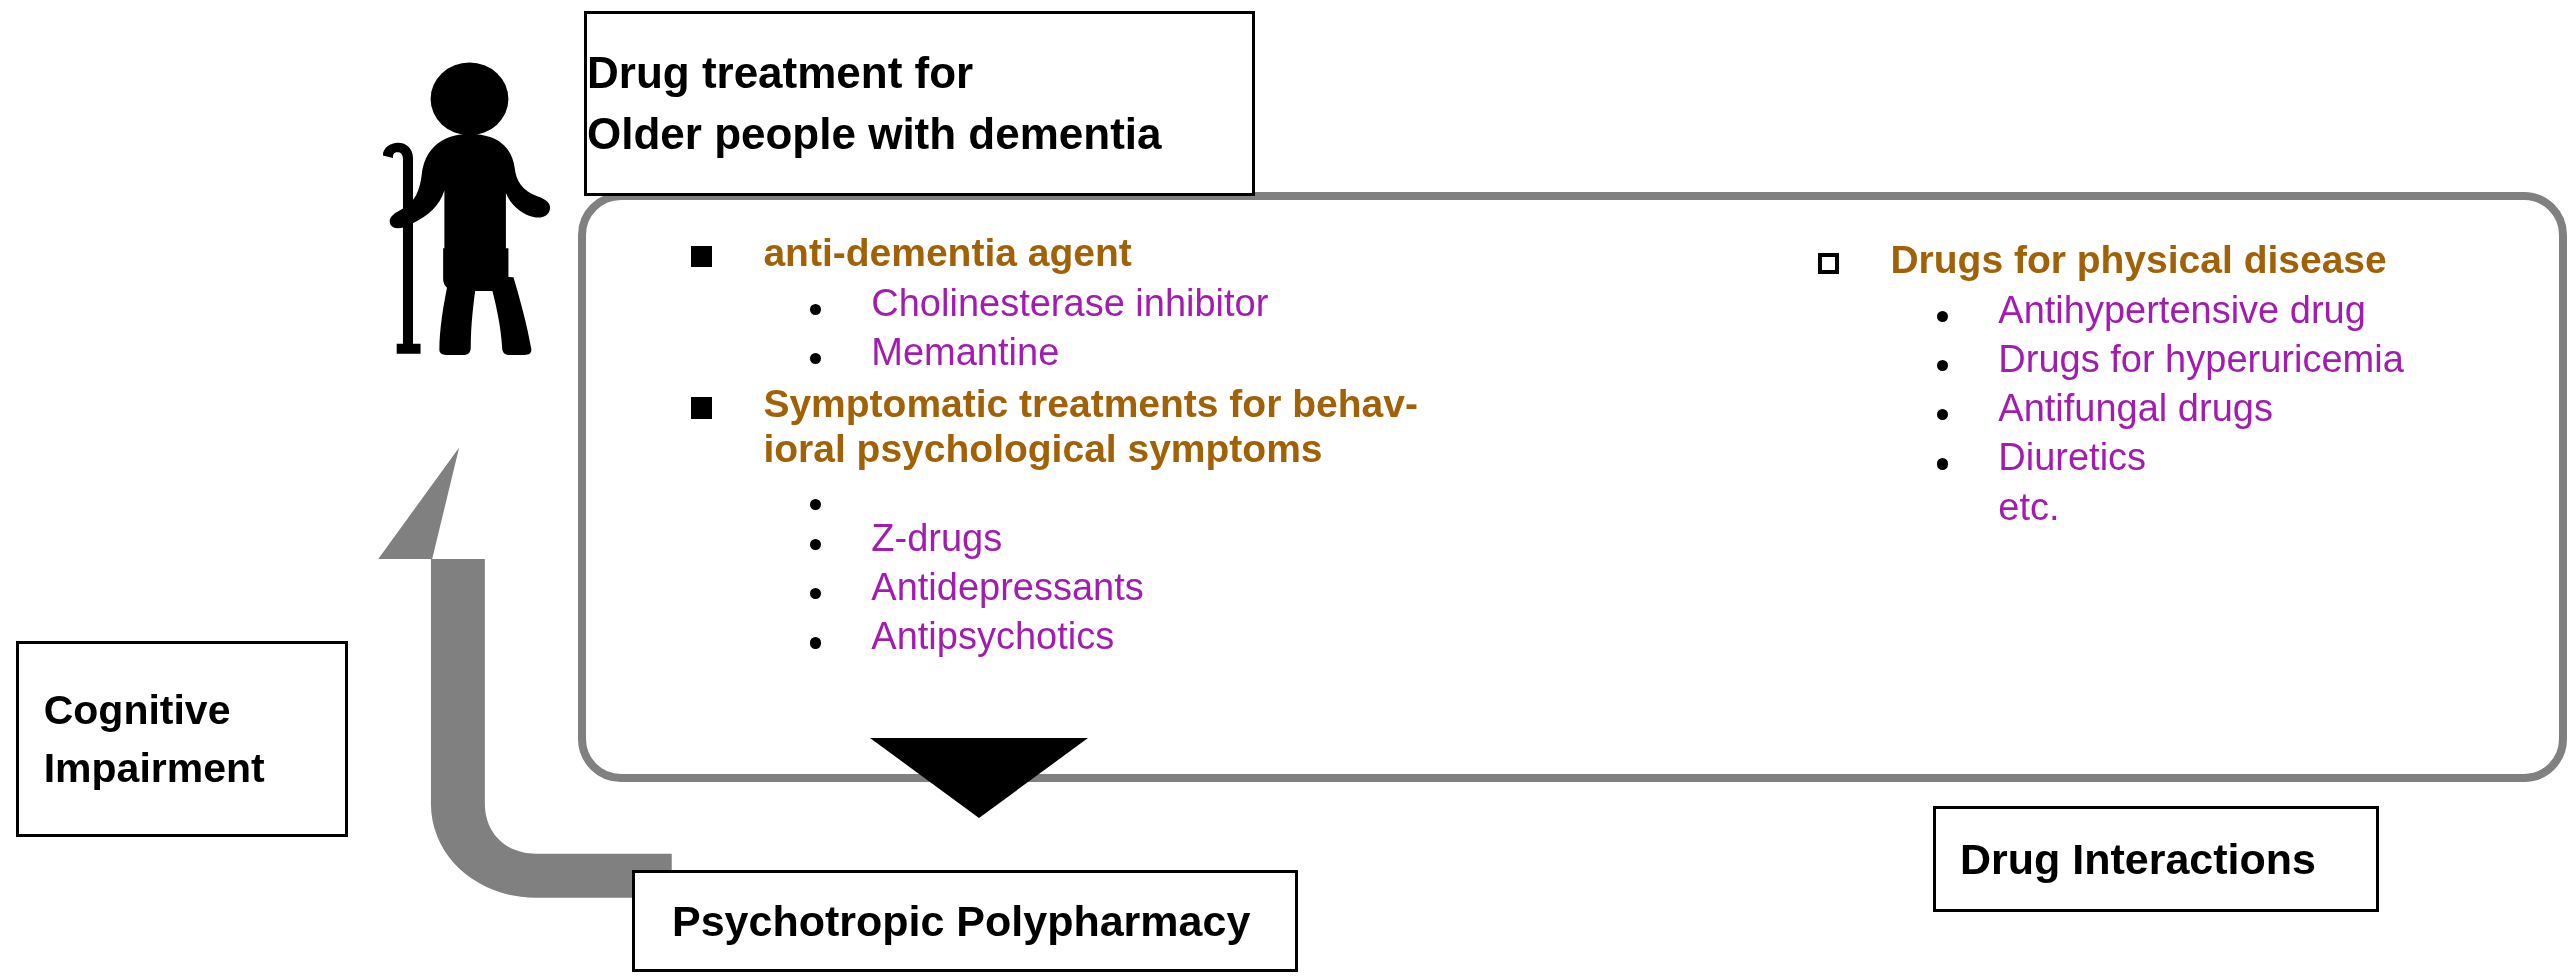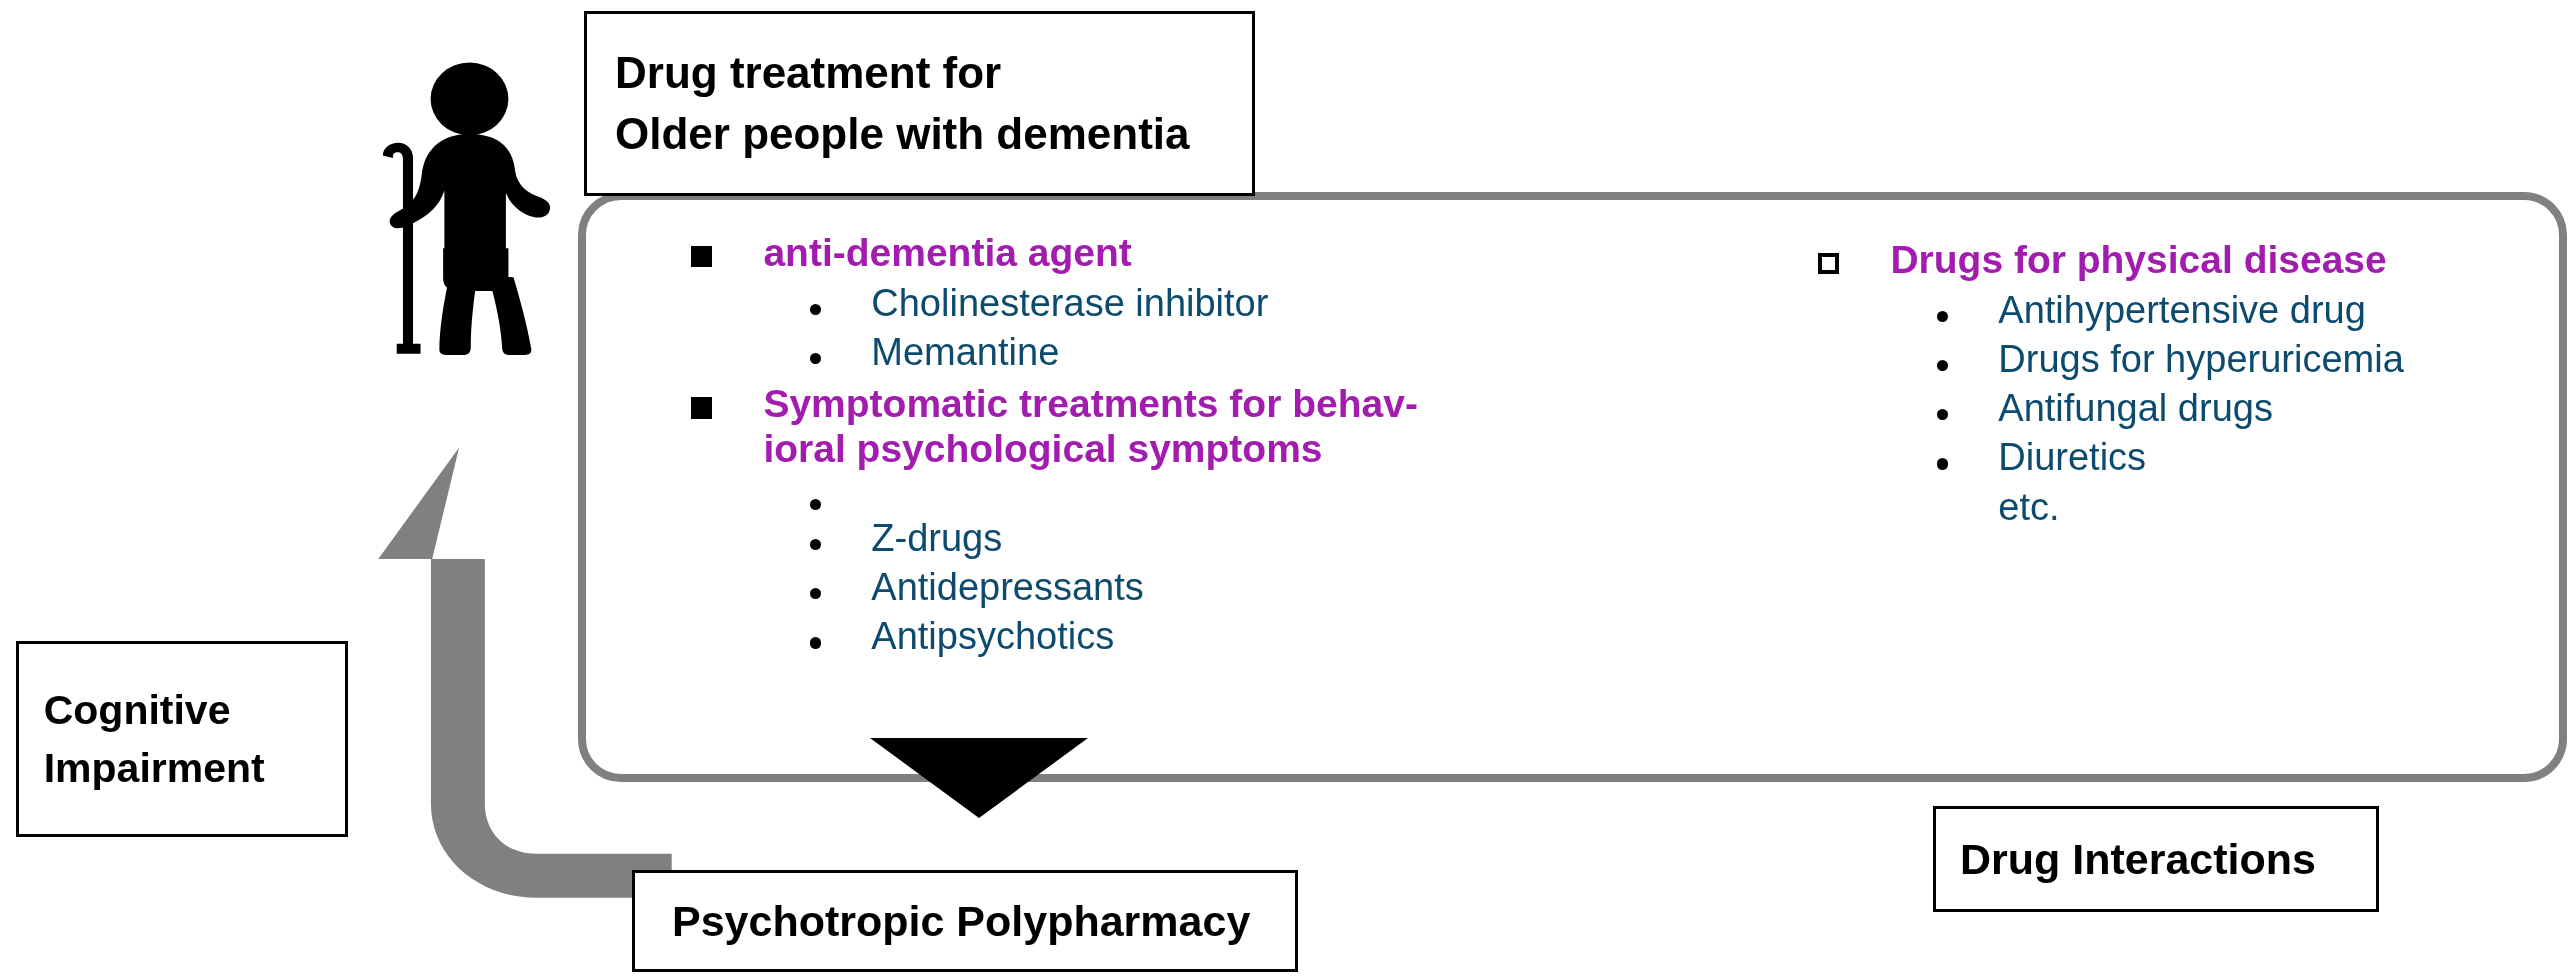--- a/index.html
+++ b/index.html
@@ -34,21 +34,20 @@
     color: #000000;
     white-space: nowrap;
   }
 
   
   #title-box {
     left: 584px;
     top: 11.3px;
     width: 671px;
     height: 185px;
-    padding-left: 28px;
   }
   #title-box .line {
     font-size: 44px;
     line-height: 1.38;
   }
 
   
   #cognitive-box {
     left: 15.7px;
     top: 608px;
@@ -123,42 +122,42 @@
   .bullet-sq.filled { background: #000000; }
   .bullet-sq.hollow {
     background: #ffffff;
     border: 4.4px solid #000000;
     box-sizing: border-box;
   }
   .main-text {
     font-weight: bold;
     font-size: 39px;
     line-height: 1.13;
-    color: #a21caf;
+    color: #a16207;
   }
 
   .sub-item {
     display: flex;
     align-items: flex-start;
     margin-left: 119px;
     margin-top: 7.5px;
   }
   .bullet-dot {
     flex: 0 0 auto;
     width: 11.3px;
     height: 11.3px;
     border-radius: 50%;
     background: #000000;
     margin-top: 21px;
     margin-right: 50px;
   }
   .sub-text {
     font-size: 38px;
     line-height: 1.1;
-    color: #0c4a6e;
+    color: #a21caf;
     white-space: nowrap;
   }
   .sub-item.nobullet .bullet-dot { visibility: hidden; }
 
   
   #person-icon {
     position: absolute;
     left: 369px;
     top: 60px;
     width: 201px;

